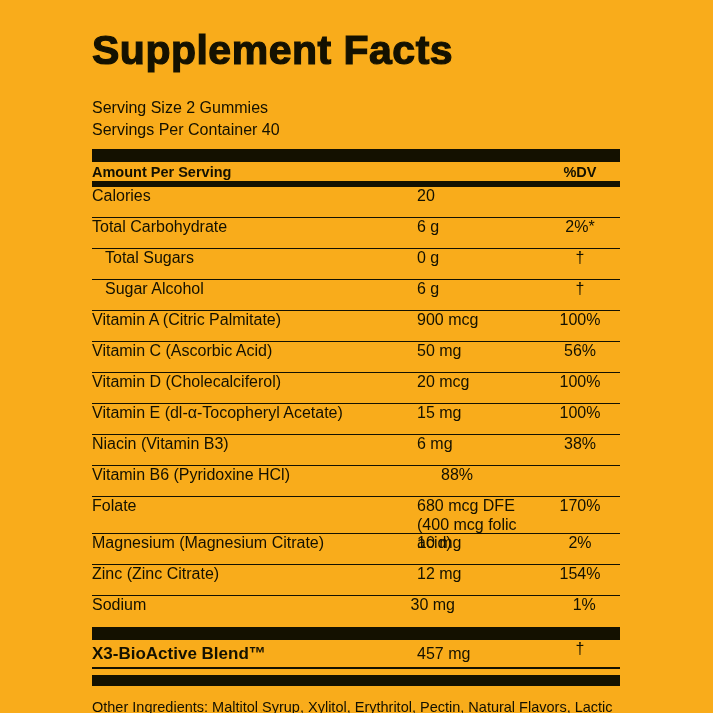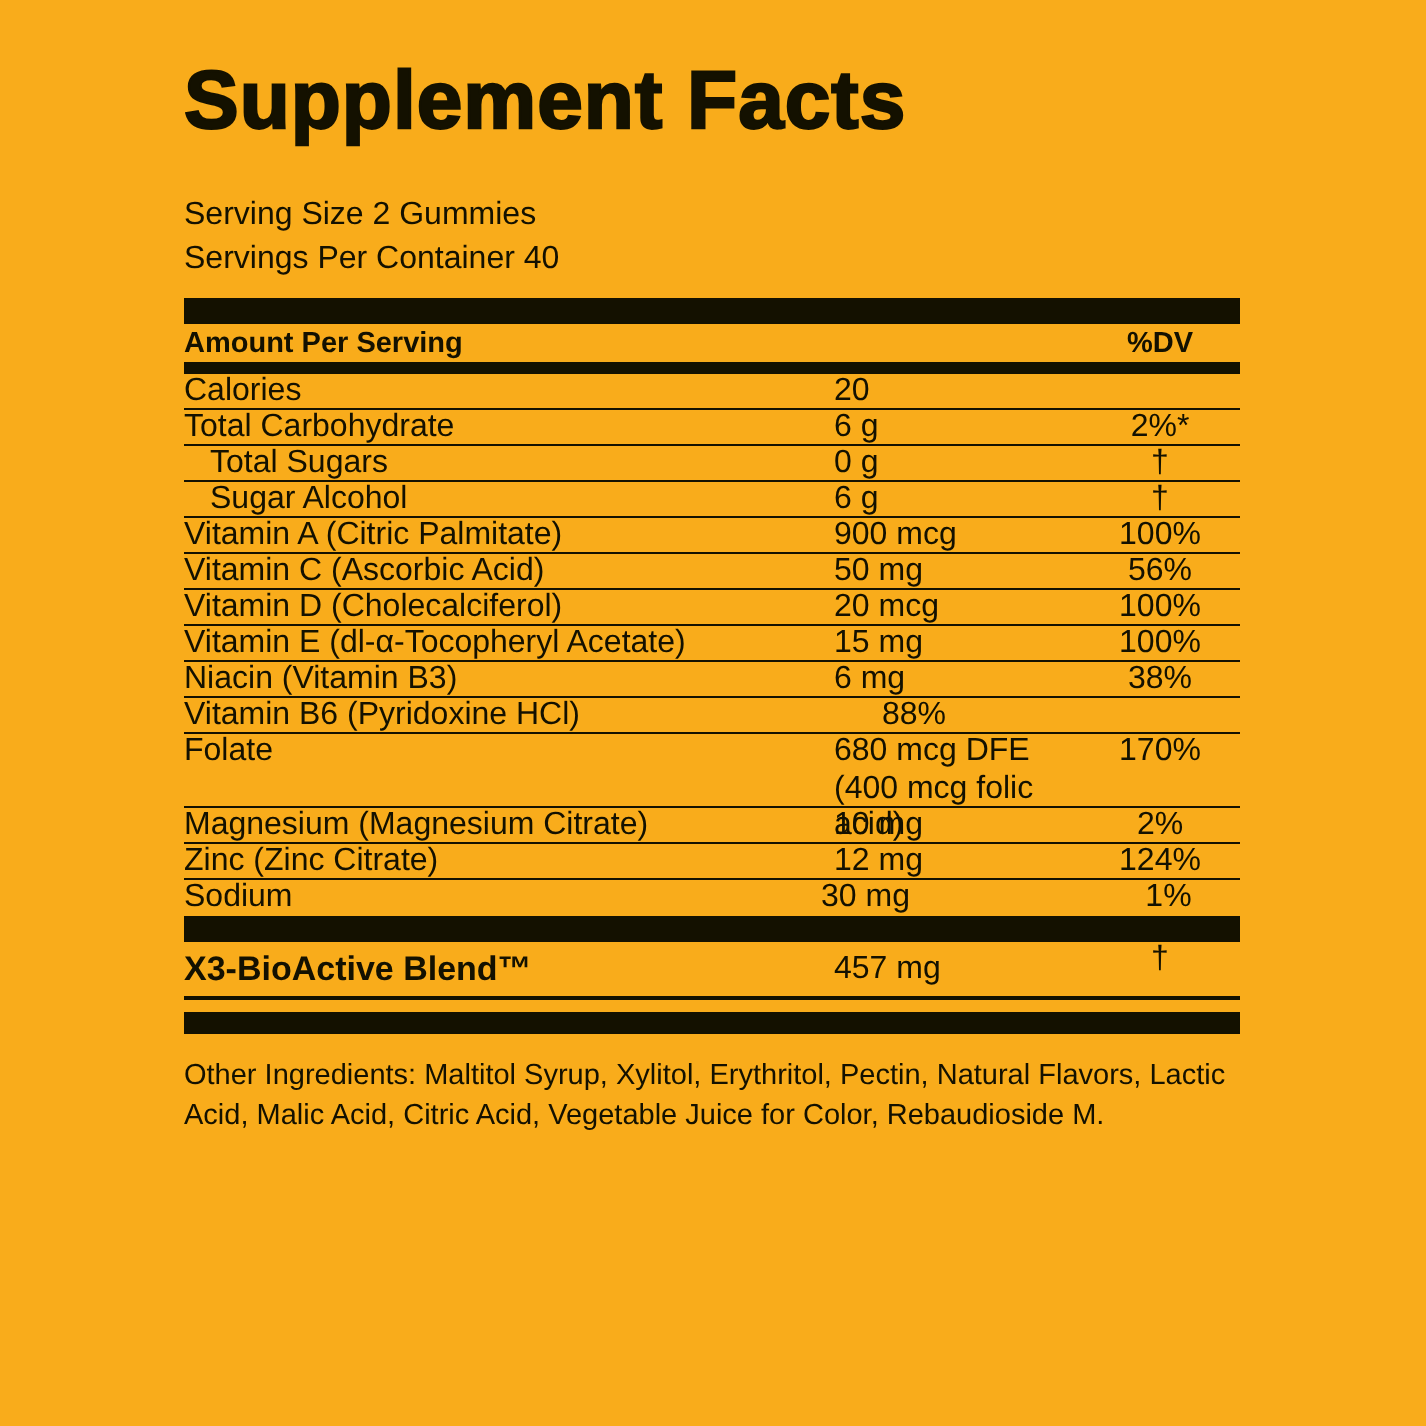--- a/index.html
+++ b/index.html
@@ -26,21 +26,21 @@
   .bar-sub { height:6px; }
   .bar-mid { height:13px; }
   .bar-foot { height:11px; margin-top:6px; }
   .hdr-row {
     display:flex; justify-content:space-between; align-items:center;
     height:19px; font-size:14.5px; font-weight:bold; padding-top:1px;
   }
   .hdr-row .c-dv { font-weight:bold; }
   .row {
     display:flex; align-items:flex-start;
-    height:18px; line-height:18px;
+    height:31px; line-height:18px;
     font-size:16px;
     border-bottom:1.5px solid #141100;
   }
   .row.tall { height:37px; line-height:18.5px; }
   .c-name { width:325px; white-space:nowrap; }
   .row.indent .c-name { padding-left:13px; }
   .c-amt { width:123px; }
   .c-dv { width:80px; text-align:center; }
   .row-blend {
     display:flex; align-items:center;
@@ -145,21 +145,21 @@
 
     <div class="row">
       <span class="c-name">Magnesium (Magnesium Citrate)</span>
       <span class="c-amt">10 mg</span>
       <span class="c-dv">2%</span>
     </div>
 
     <div class="row">
       <span class="c-name">Zinc (Zinc Citrate)</span>
       <span class="c-amt">12 mg</span>
-      <span class="c-dv">124%</span>
+      <span class="c-dv">154%</span>
     </div>
 
     <div class="row" style="border-bottom:none;gap:28px;">
       <span class="c-name">Sodium</span>
       <span class="c-amt">30 mg</span>
       <span class="c-dv">1%</span>
     </div>
 
     <div class="bar bar-mid"></div>
 

